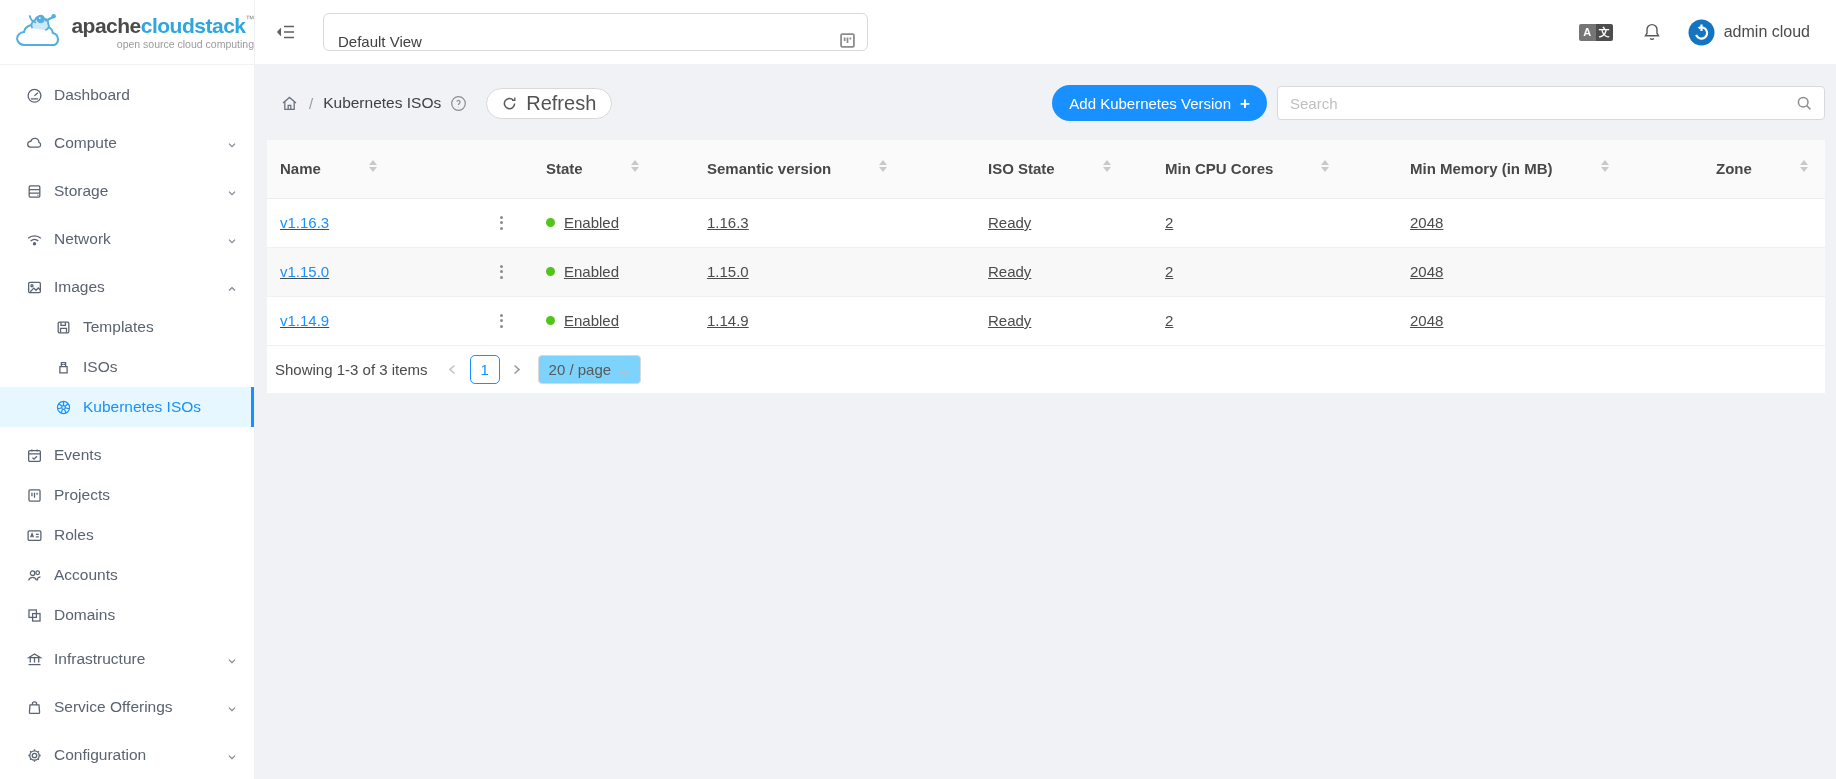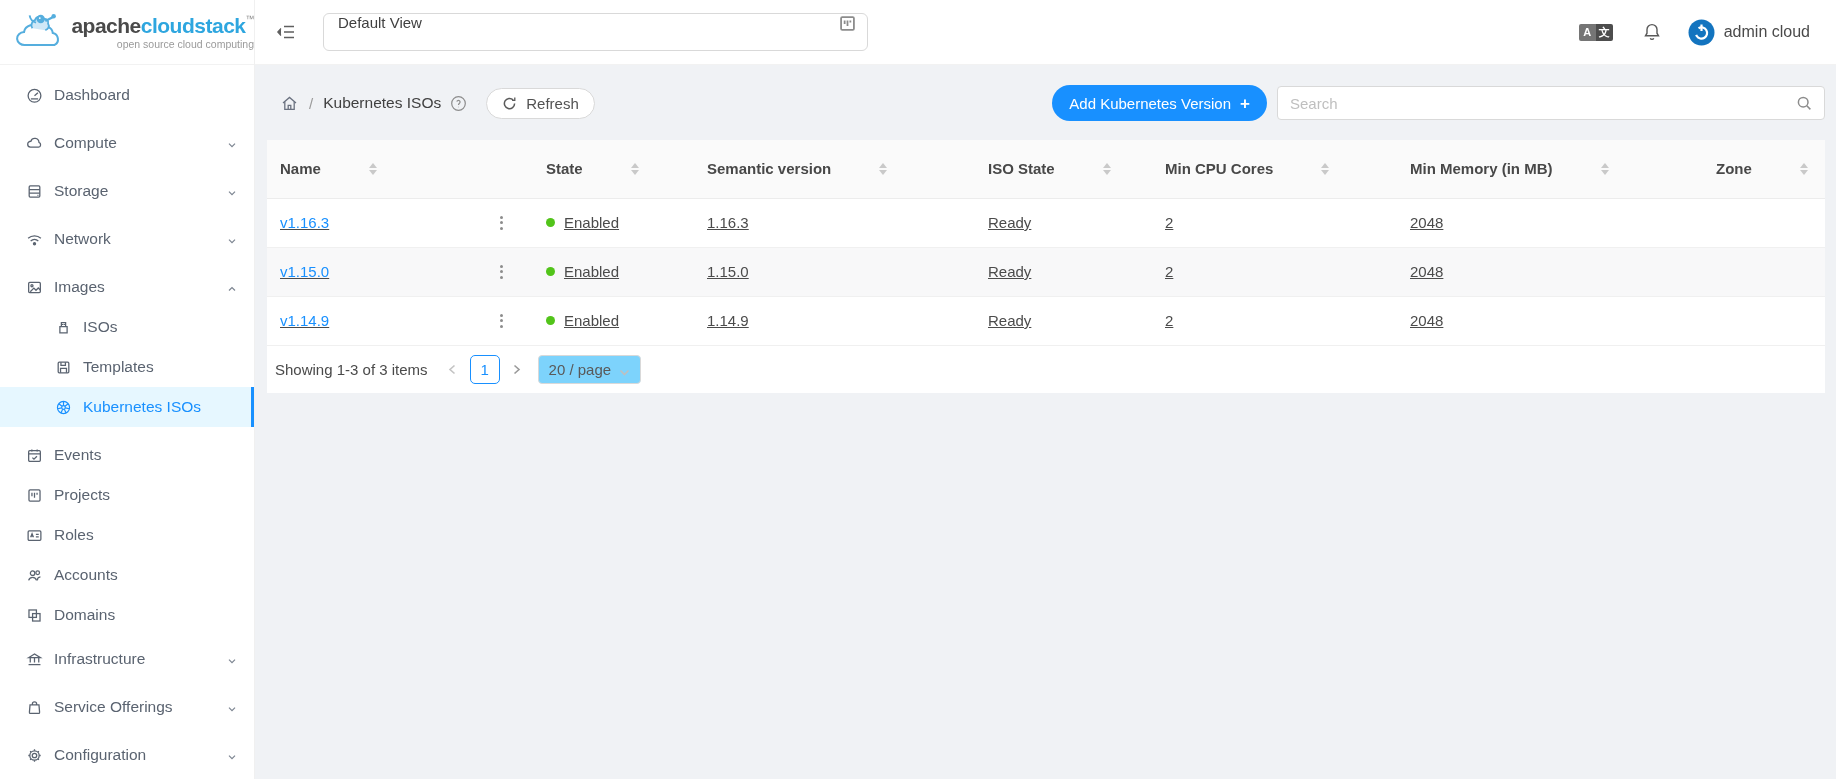--- a/index.html
+++ b/index.html
@@ -27,21 +27,21 @@
   .menu-item.selected { background:#e6f7ff; color:#1890ff; }
   .menu-item.selected::after { content:""; position:absolute; right:0; top:0; width:3px; height:100%; background:#1890ff; }
 
   
   .right-col { flex:1; display:flex; flex-direction:column; min-width:0; }
 
   
   .topbar { height:65px; background:#fff; border-bottom:1px solid #f2f2f2; display:flex; align-items:center; padding:0 26px 0 20px; }
   .fold-btn { width:22px; height:22px; color:#5f5f5f; cursor:pointer; }
   .fold-btn svg { width:22px; height:22px; }
-  .view-box { margin-left:26px; width:545px; height:38px; border:1px solid #d9d9d9; border-radius:6px; display:flex; align-items:flex-start; padding:0 10px 0 14px; font-size:15px; color:#404040; background:#fff; cursor:pointer; }
+  .view-box { margin-left:26px; width:545px; height:38px; border:1px solid #d9d9d9; border-radius:6px; display:flex; align-items:flex-end; padding:0 10px 0 14px; font-size:15px; color:#404040; background:#fff; cursor:pointer; }
   .view-box .grow { flex:1; }
   .proj-icon { width:19px; height:19px; color:#8c8c8c; }
   .proj-icon svg { width:100%; height:100%; }
   .topbar-right { margin-left:auto; display:flex; align-items:center; }
   .lang-badge { display:flex; cursor:pointer; }
   .lang-badge .sq { width:17px; height:17px; color:#fff; font-size:11px; font-weight:bold; display:flex; align-items:center; justify-content:center; }
   .lang-badge .sq.a { background:#757575; border-radius:2px 0 0 2px; }
   .lang-badge .sq.b { background:#4d4d4d; border-radius:0 2px 2px 0; }
   .bell { width:20px; height:21px; margin-left:29px; color:#595959; cursor:pointer; }
   .bell svg { width:100%; height:100%; }
@@ -54,35 +54,35 @@
   .crumb { display:flex; align-items:center; padding-left:13px; }
   .crumb .home { width:19px; height:19px; color:#6b7280; cursor:pointer; }
   .crumb .home svg { width:100%; height:100%; }
   .crumb .sep { margin:0 10px; color:#9a9a9a; font-size:15px; }
   .crumb .page { font-size:15.5px; color:#404040; }
   .qmark { width:17px; height:17px; margin-left:9px; color:#8c8c8c; cursor:pointer; }
   .qmark svg { width:100%; height:100%; }
   .refresh-btn { margin-left:19px; height:31px; border:1px solid #d9d9d9; border-radius:16px; background:#fff; display:flex; align-items:center; padding:0 15px; cursor:pointer; color:#525252; }
   .refresh-btn .ricon { width:15px; height:15px; margin-right:9px; color:#5a5a5a; }
   .refresh-btn .ricon svg { width:100%; height:100%; }
-  .refresh-btn .rlabel { font-size:15px; }
+  .refresh-btn .rlabel { font-size:20px; }
   .toolbar-right { margin-left:auto; display:flex; align-items:center; }
   .add-btn { height:36px; background:#1890ff; border:none; border-radius:18px; color:#fff; font-size:15px; display:flex; align-items:center; padding:0 17px; cursor:pointer; font-family:Liberation Sans, sans-serif; }
   .add-btn .plus { font-size:17px; margin-left:9px; font-weight:bold; line-height:1; }
   .search-box { margin-left:10px; width:548px; height:34px; border:1px solid #d9d9d9; border-radius:4px; background:#fff; display:flex; align-items:center; padding:0 11px 0 12px; }
   .search-box input { border:none; outline:none; flex:1; font-size:15px; color:#404040; font-family:"Liberation Sans",sans-serif; background:transparent; }
   .search-box input::placeholder { color:#bfbfbf; }
   .search-box .sicon { width:17px; height:17px; color:#8c8c8c; cursor:pointer; }
   .search-box .sicon svg { width:100%; height:100%; }
 
   
   .card { margin-top:19px; background:#fff; width:1558px; }
   table { border-collapse:collapse; width:100%; table-layout:fixed; }
   thead th { height:58px; background:#fafafa; border-bottom:1px solid #ececec; text-align:left; font-size:15px; font-weight:bold; color:#484848; padding-left:13px; cursor:pointer; }
-  thead th .th-inner { display:flex; align-items:center;gap:39px; }
+  thead th .th-inner { display:flex; align-items:flex-start;gap:39px; }
   .sorter { display:inline-flex; flex-direction:column; margin-left:9px; gap:2px; }
   .sorter .up { width:0; height:0; border-left:4.5px solid transparent; border-right:4.5px solid transparent; border-bottom:5px solid #c9c9c9; }
   .sorter .down { width:0; height:0; border-left:4.5px solid transparent; border-right:4.5px solid transparent; border-top:5px solid #c9c9c9; }
   tbody td { height:49px; border-bottom:1px solid #f0f0f0; font-size:15px; color:#4b4b4b; padding-left:13px;text-decoration:underline; }
   tbody tr.alt { background:#f8f8f9; }
   .name-cell { position:relative; }
   .name-link { color:#1890ff; text-decoration:none; cursor:pointer; }
   .kebab { position:absolute; right:22px; top:50%; transform:translateY(-50%); width:20px; height:20px; display:flex; flex-direction:column; align-items:center; justify-content:center; gap:2.5px; cursor:pointer; }
   .kebab i { width:3px; height:3px; border-radius:50%; background:#8c8c8c; }
   .state-wrap { display:flex; align-items:center; }
@@ -183,37 +183,37 @@
           </span>
         <span>Images</span>
         <span class="chev"><svg viewBox="0 0 16 16" stroke="currentColor" stroke-width="1.6" fill="none">
               <path d="M4 10 l4-4 4 4"></path>
             </svg></span>
       </div>
 
       <div class="menu-item sub">
         <span class="micon">
             <svg viewBox="0 0 16 16" stroke="currentColor" stroke-width="1.2" fill="none">
+              <rect x="3" y="3" width="10" height="10" rx="1"></rect>
+              <path d="M5.6 3 v3 h4.2 v-3"></path>
+              <path d="M5.2 13 v-4.2 h5.6 V13"></path>
+            </svg>
+          </span>
+        <span>Templates</span>
+      </div>
+
+      <div class="menu-item sub">
+        <span class="micon">
+            <svg viewBox="0 0 16 16" stroke="currentColor" stroke-width="1.2" fill="none">
               <path d="M4.6 7.2 V13 h6.8 V7.2 z"></path>
               <path d="M6 7.2 V3.4 h4 v3.8"></path>
               <path d="M7.2 4.6 v1 M8.8 4.6 v1"></path>
             </svg>
           </span>
         <span>ISOs</span>
-      </div>
-
-      <div class="menu-item sub">
-        <span class="micon">
-            <svg viewBox="0 0 16 16" stroke="currentColor" stroke-width="1.2" fill="none">
-              <rect x="3" y="3" width="10" height="10" rx="1"></rect>
-              <path d="M5.6 3 v3 h4.2 v-3"></path>
-              <path d="M5.2 13 v-4.2 h5.6 V13"></path>
-            </svg>
-          </span>
-        <span>Templates</span>
       </div>
 
       <div class="menu-item sub selected">
         <span class="micon">
             <svg viewBox="0 0 16 16" stroke="currentColor" stroke-width="1.1" fill="none">
               <circle cx="8" cy="8" r="5.7"></circle>
               <circle cx="8" cy="8" r="1.7"></circle>
               <path d="M8 2.3 V6.3 M3.6 4.5 L6.6 6.9 M2.5 9.2 L6.3 8.4 M5.6 13.1 L7.2 9.6 M10.4 13.1 L8.8 9.6 M13.5 9.2 L9.7 8.4 M12.4 4.5 L9.4 6.9"></path>
             </svg>
           </span>

